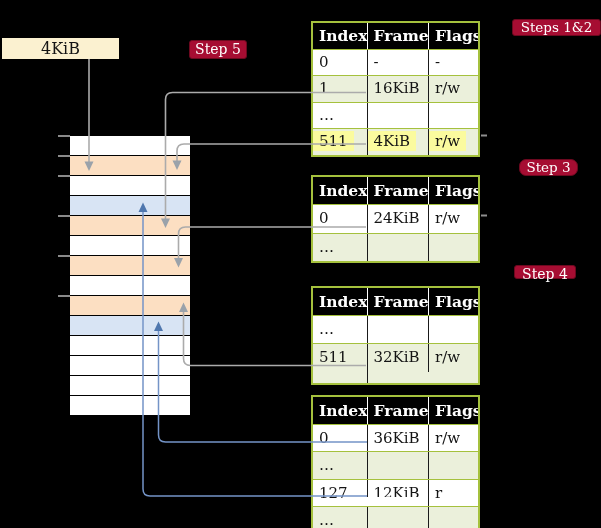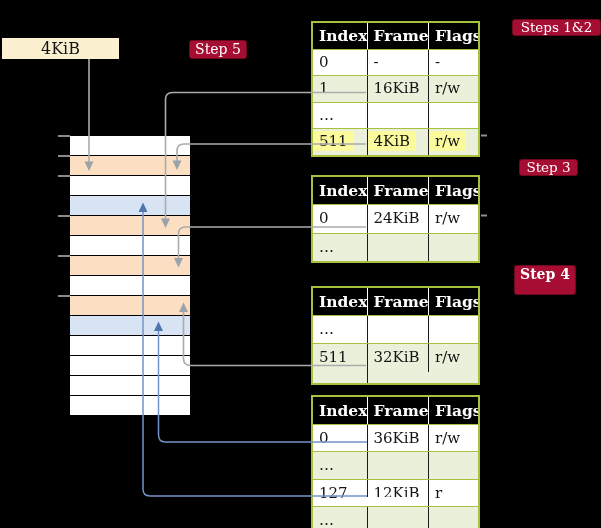--- a/index.html
+++ b/index.html
@@ -12,22 +12,22 @@
     position:absolute;left:2px;top:38px;width:117px;height:21px;
     background:#fbf1d0;color:#141414;text-align:center;line-height:21px;font-size:16px;
   }
   
   .badge{
     position:absolute;background:#a60d32;border:1px solid #6d081f;border-radius:3px;
     color:#fff;text-align:center;font-size:13.5px;box-sizing:border-box;
   }
   #badge-step0 {left:189px;top:40px;width:58px;height:19px;line-height:17px;font-size:14px;}
   #badge-steps12{left:512px;top:19px;width:89px;height:17px;line-height:15px;}
-  #badge-step3 {left:519px;top:159px;width:59px;height:17px;line-height:15px;}
-  #badge-step4 {left:514px;top:265px;width:62px;height:30px;line-height:16px;font-size:14px;font-weight:bold;}
+  #badge-step3 {left:519px;top:159px;width:59px;height:17px;line-height:15px;border-radius:7px;}
+  #badge-step4 {left:514px;top:265px;width:62px;height:14px;line-height:16px;font-size:14px;}
   
   .memrow{position:absolute;left:70px;width:120px;height:18.6px;}
   .tick{position:absolute;left:58px;width:12px;height:2px;background:#8a8a8a;}
   
   .ptable{
     position:absolute;left:311px;width:169px;box-sizing:border-box;
     border:2px solid #a5c13d;background:#fff;color:#141414;font-size:15px;
   }
   .thead{display:flex;background:#000000;color:#fff;font-weight:bold;font-size:15.5px;}
   .hcell,.bcell{box-sizing:border-box;padding-left:6px;overflow:hidden;white-space:nowrap;}

